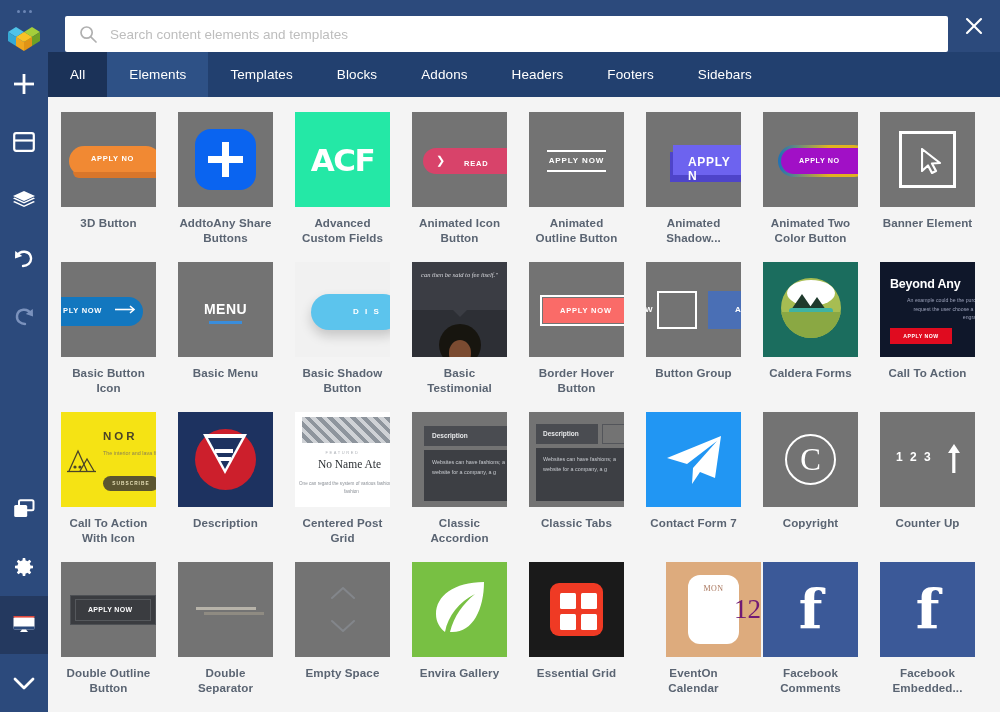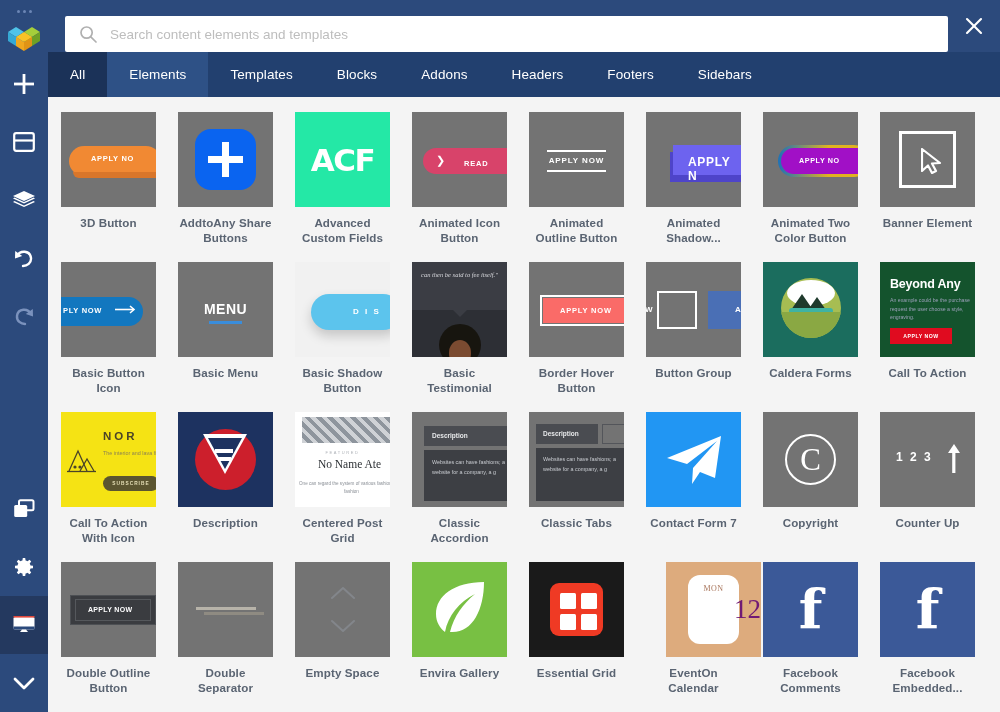--- a/index.html
+++ b/index.html
@@ -194,21 +194,21 @@
   .t-cal .ball { position:absolute; left:18px; top:16px; width:60px; height:60px; border-radius:50%; background:#a7bd52; overflow:hidden; }
   .t-cal .snow { position:absolute; left:6px; top:2px; width:48px; height:26px; border-radius:50%; background:#fff; }
   .t-cal .mt { position:absolute; left:10px; top:16px; width:0;height:0;
     border-left:11px solid transparent;border-right:11px solid transparent;border-bottom:16px solid #1f3a2c; }
   .t-cal .mt2 { position:absolute; left:27px; top:19px; width:0;height:0;
     border-left:9px solid transparent;border-right:9px solid transparent;border-bottom:13px solid #1f3a2c; }
   .t-cal .lake { position:absolute; left:8px; top:30px; width:44px; height:6px; border-radius:4px; background:#3fb3a2; }
   .t-cal .ground { position:absolute; left:-2px; top:34px; width:66px; height:30px; background:#8aa843; border-radius:0 0 40px 40px; }
 
   
-  .t-cta { background:#14532d; }
+  .t-cta { background:#0f172a;text-align:right; }
   .t-cta .h { position:absolute; left:10px; top:15px; color:#fff; font-size:12.5px; font-weight:700; letter-spacing:-.2px; white-space:nowrap; }
   .t-cta .p1 { position:absolute; left:10px; top:34px; right:-12px; color:#9aa0b8; font-size:5.2px; line-height:8.5px; }
   .t-cta .btn { position:absolute; left:10px; top:66px; width:62px; height:16px; background:#e00b1f; color:#fff;
      font-size:5.2px; font-weight:700; letter-spacing:.5px; display:flex; align-items:center; justify-content:center; }
 
   
   .t-ctai { background:#f5e314; }
   .t-ctai .h { position:absolute; left:42px; top:18px; color:#4a4428; font-size:11.5px; font-weight:700; letter-spacing:3px; }
   .t-ctai .p1 { position:absolute; left:42px; top:37px; right:-8px; color:#8c8352; font-size:5.4px; line-height:9px; }
   .t-ctai .btn { position:absolute; left:42px; top:64px; width:56px; height:15px; background:#5b5530; border-radius:9px;

